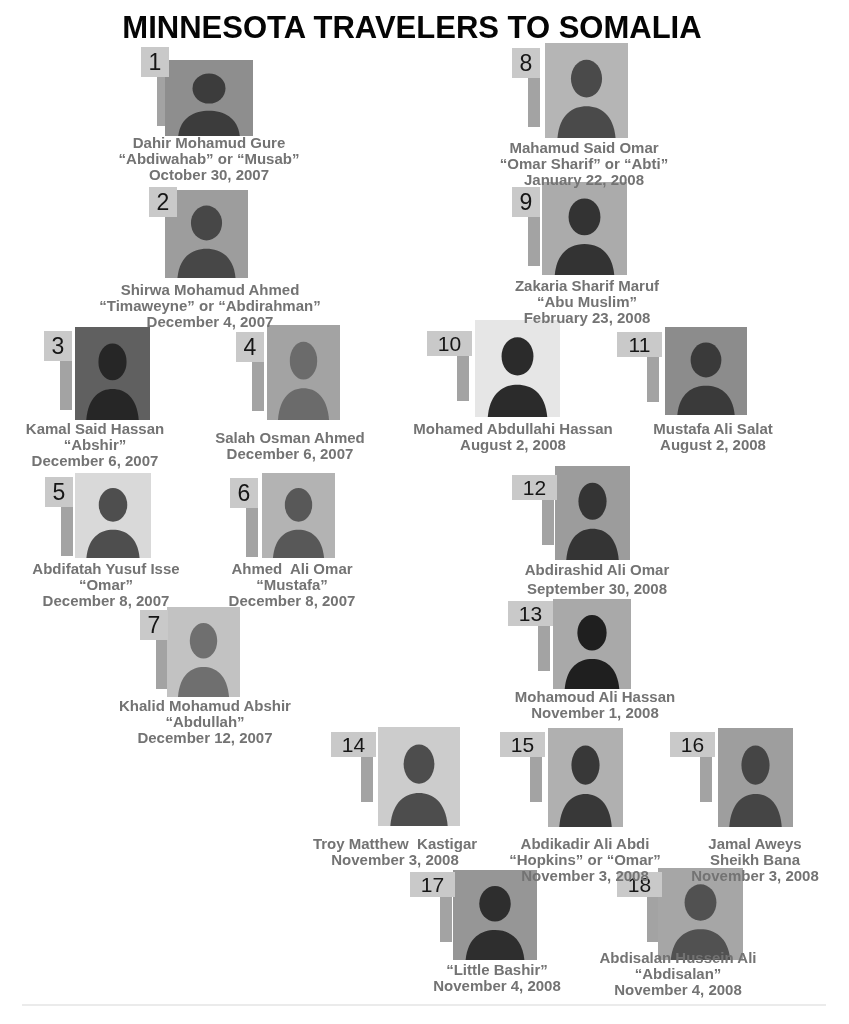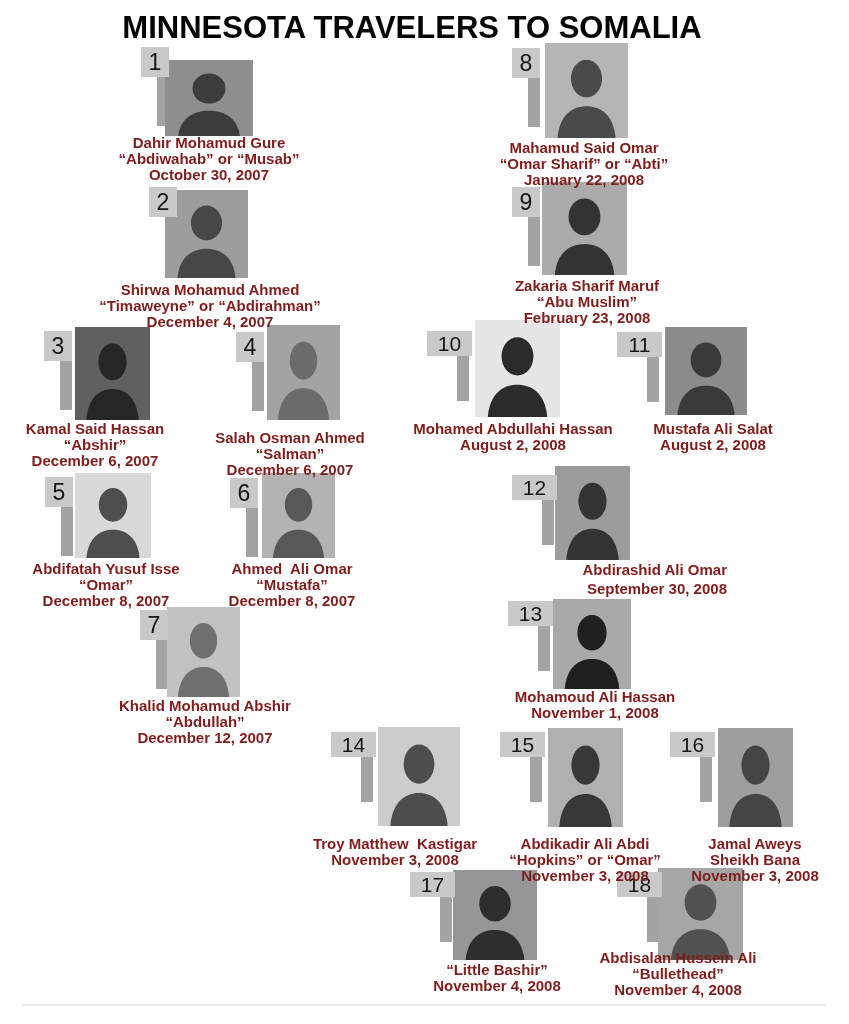--- a/index.html
+++ b/index.html
@@ -19,24 +19,24 @@
   }
   .badge.d1 { width:28px; height:30px; font-size:23px; }
   .badge.d2 { width:45px; height:25px; font-size:21px; }
   .tail { position:absolute; background:#a3a3a3; z-index:1; }
   .tail.t1 { left:16px; top:29px; width:12px; height:50px; }
   .tail.t2 { left:30px; top:24px; width:12px; height:46px; }
   .photo { position:absolute; z-index:2; }
   .photo svg { display:block; width:100%; height:100%; }
   .cap {
     position:absolute; width:260px; text-align:center; z-index:4;
-    font-weight:bold; font-size:15px; line-height:16px; color:#7f1d1d;
+    font-weight:bold; font-size:15px; line-height:16px; color:#737373;
   }
   .cap div { white-space:pre; }
-  .cap.spread div { margin-bottom:3px;text-align:right; }
+  .cap.spread div { margin-bottom:3px; }
   .page-edge { position:absolute; left:22px; top:1004px; width:804px; height:2px; background:#ebebeb; }
 </style>
 </head>
 <body>
 
 <div class="page">
   <h1 class="title">MINNESOTA TRAVELERS TO SOMALIA</h1>
 
   <div class="entry" style="left:141px;top:47px">
     <div class="tail t1"></div>
@@ -98,21 +98,20 @@
       <svg viewBox="0 0 80 96" preserveAspectRatio="none">
         <rect x="0" y="0" width="80" height="96" fill="#a3a3a3"></rect>
         <ellipse cx="40" cy="36" rx="15" ry="19" fill="#6b6b6b"></ellipse>
         <path d="M12 96 C14 72 27 64 40 64 C53 64 66 72 68 96 Z" fill="#6b6b6b"></path>
       </svg>
     </div>
     <div class="badge d1">4</div>
     <div class="cap" style="left:-76px;top:98px">
       <div>Salah Osman Ahmed</div>
       <div></div>
-      <div>“Salman”</div>
       <div>December 6, 2007</div>
     </div>
   </div>
 
   <div class="entry" style="left:45px;top:477px">
     <div class="tail t1"></div>
     <div class="photo" style="left:30px;top:-4px;width:76px;height:85px">
       <svg viewBox="0 0 80 96" preserveAspectRatio="none">
         <rect x="0" y="0" width="80" height="96" fill="#d9d9d9"></rect>
         <ellipse cx="40" cy="36" rx="15" ry="19" fill="#4e4e4e"></ellipse>
@@ -348,19 +347,19 @@
       <svg viewBox="0 0 80 96" preserveAspectRatio="none">
         <rect x="0" y="0" width="80" height="96" fill="#a6a6a6"></rect>
         <ellipse cx="40" cy="36" rx="15" ry="19" fill="#515151"></ellipse>
         <path d="M12 96 C14 72 27 64 40 64 C53 64 66 72 68 96 Z" fill="#515151"></path>
       </svg>
     </div>
     <div class="badge d2">18</div>
     <div class="cap" style="left:-69px;top:78px">
       <div>Abdisalan Hussein Ali</div>
       <div></div>
-      <div>“Bullethead”</div>
+      <div>“Abdisalan”</div>
       <div>November 4, 2008</div>
     </div>
   </div>
 
   <div class="page-edge"></div>
 </div>
 
 </body></html>

